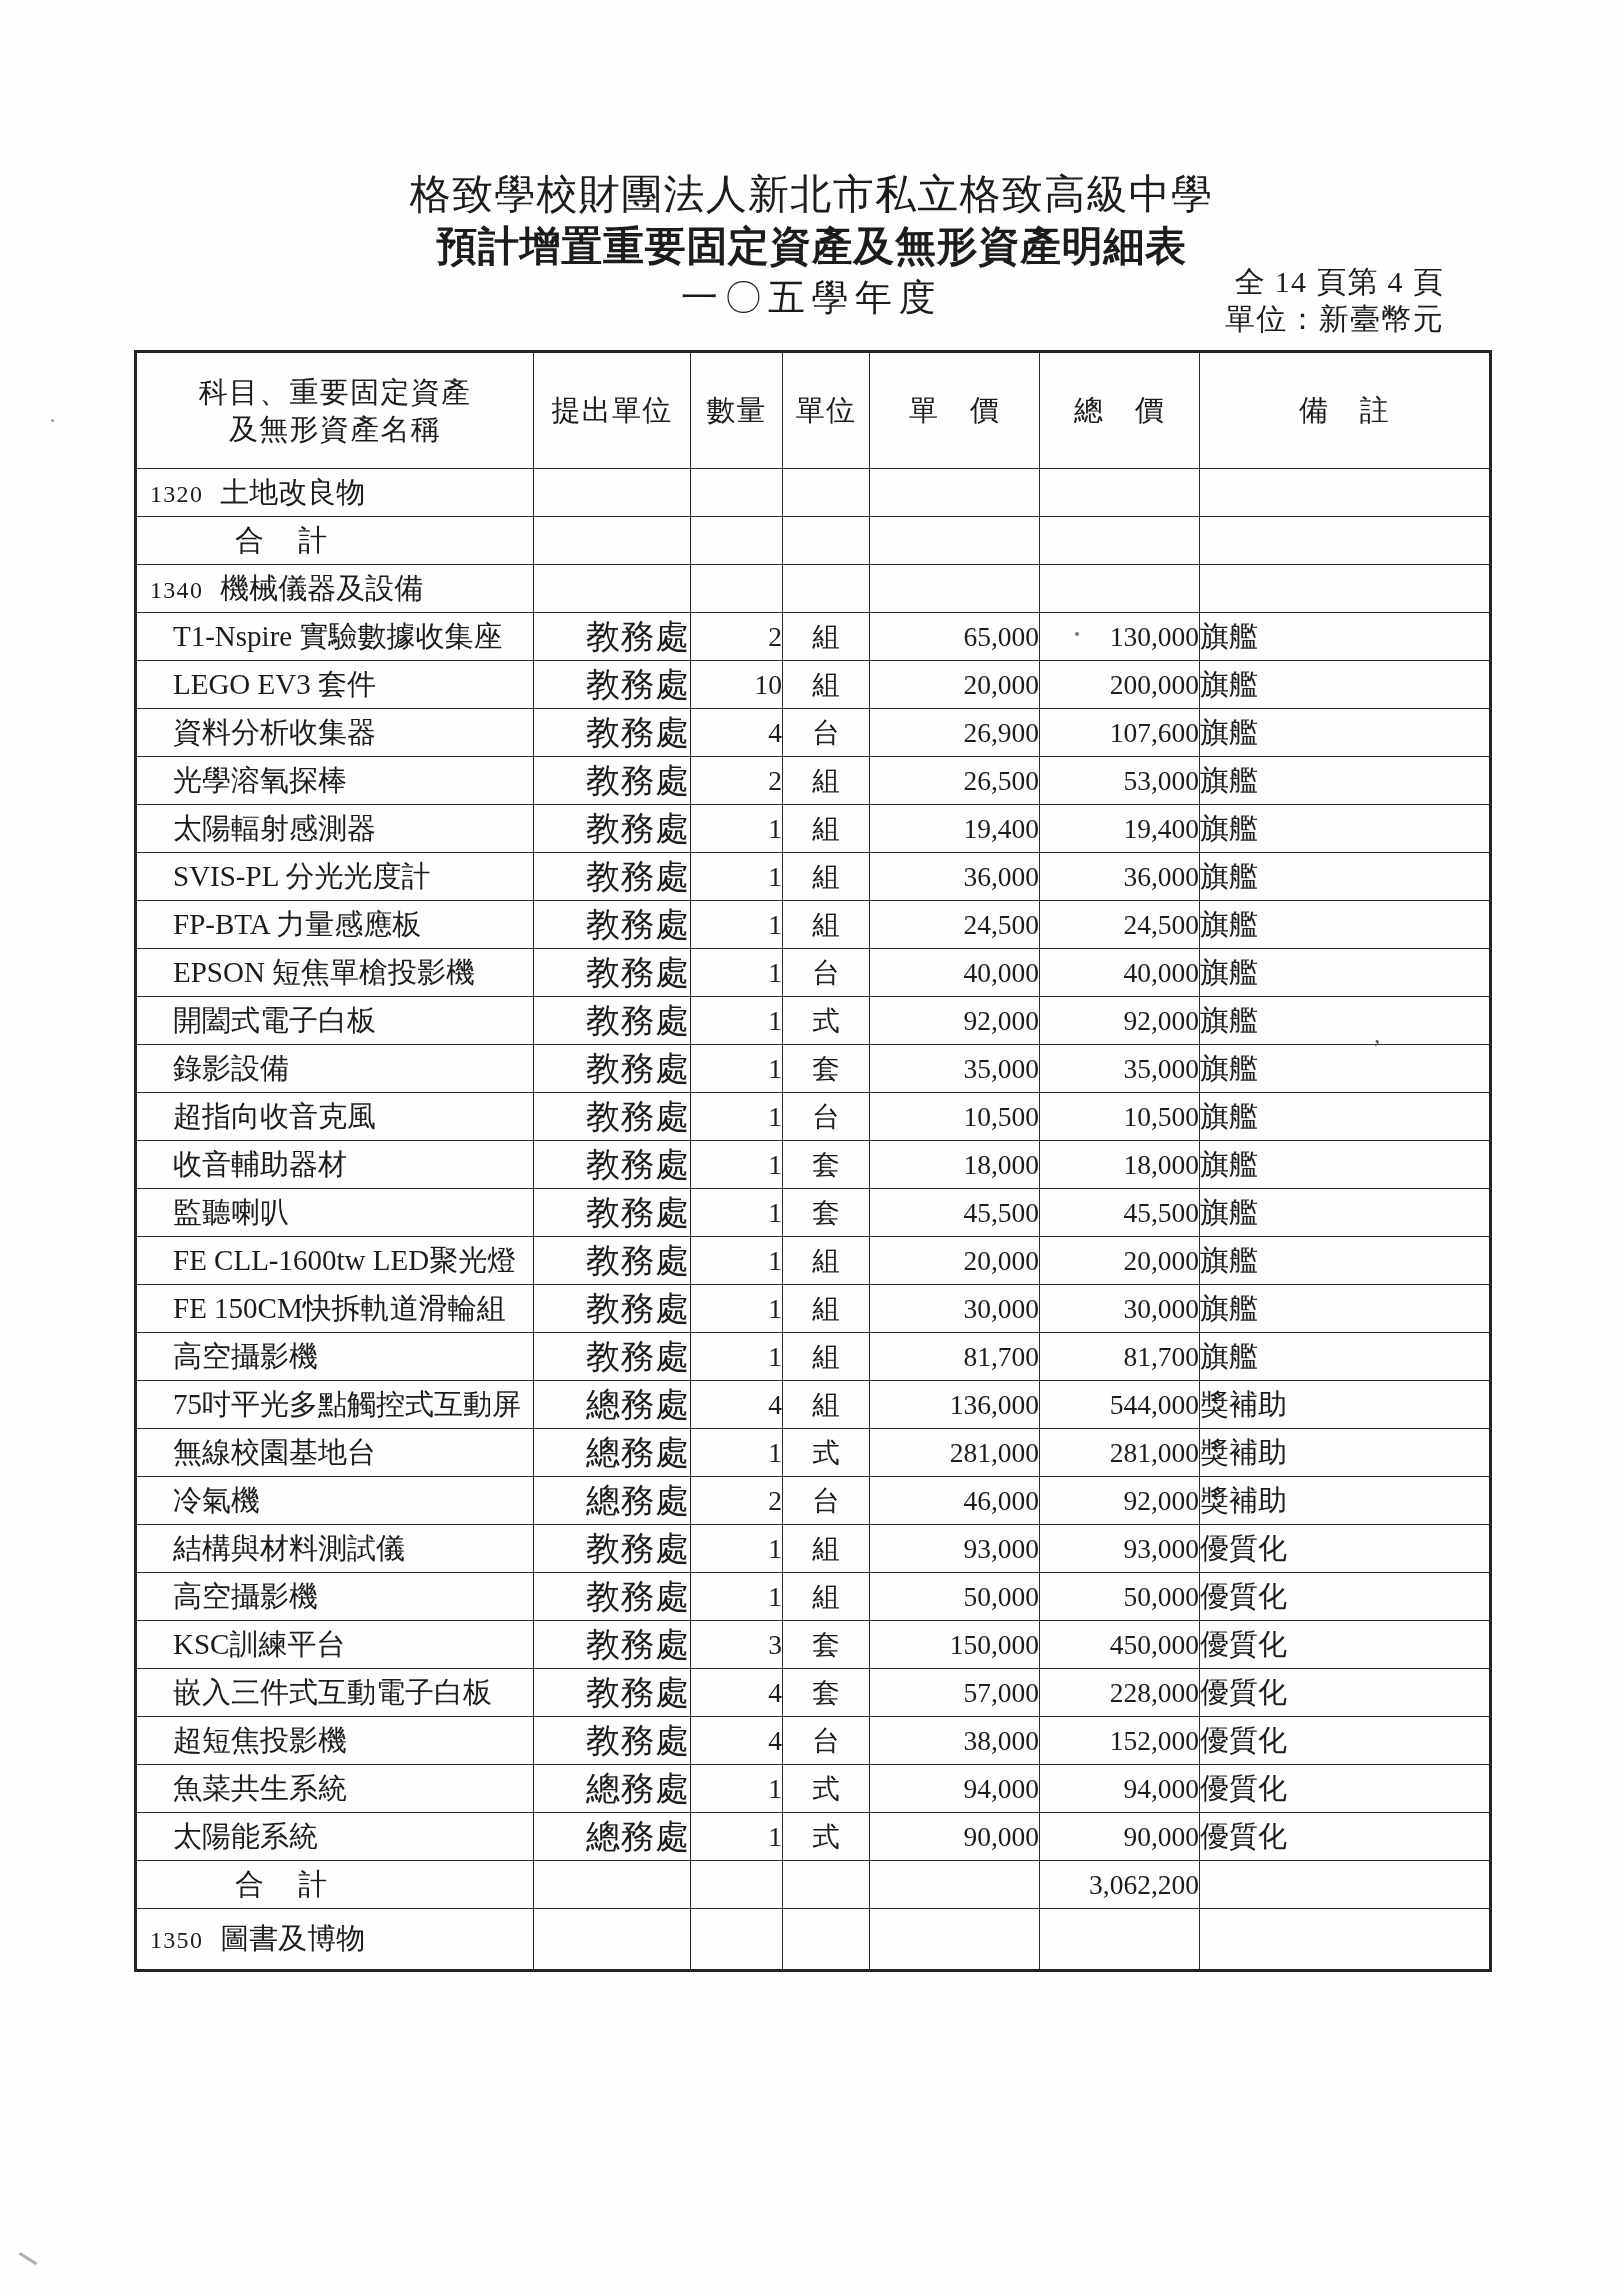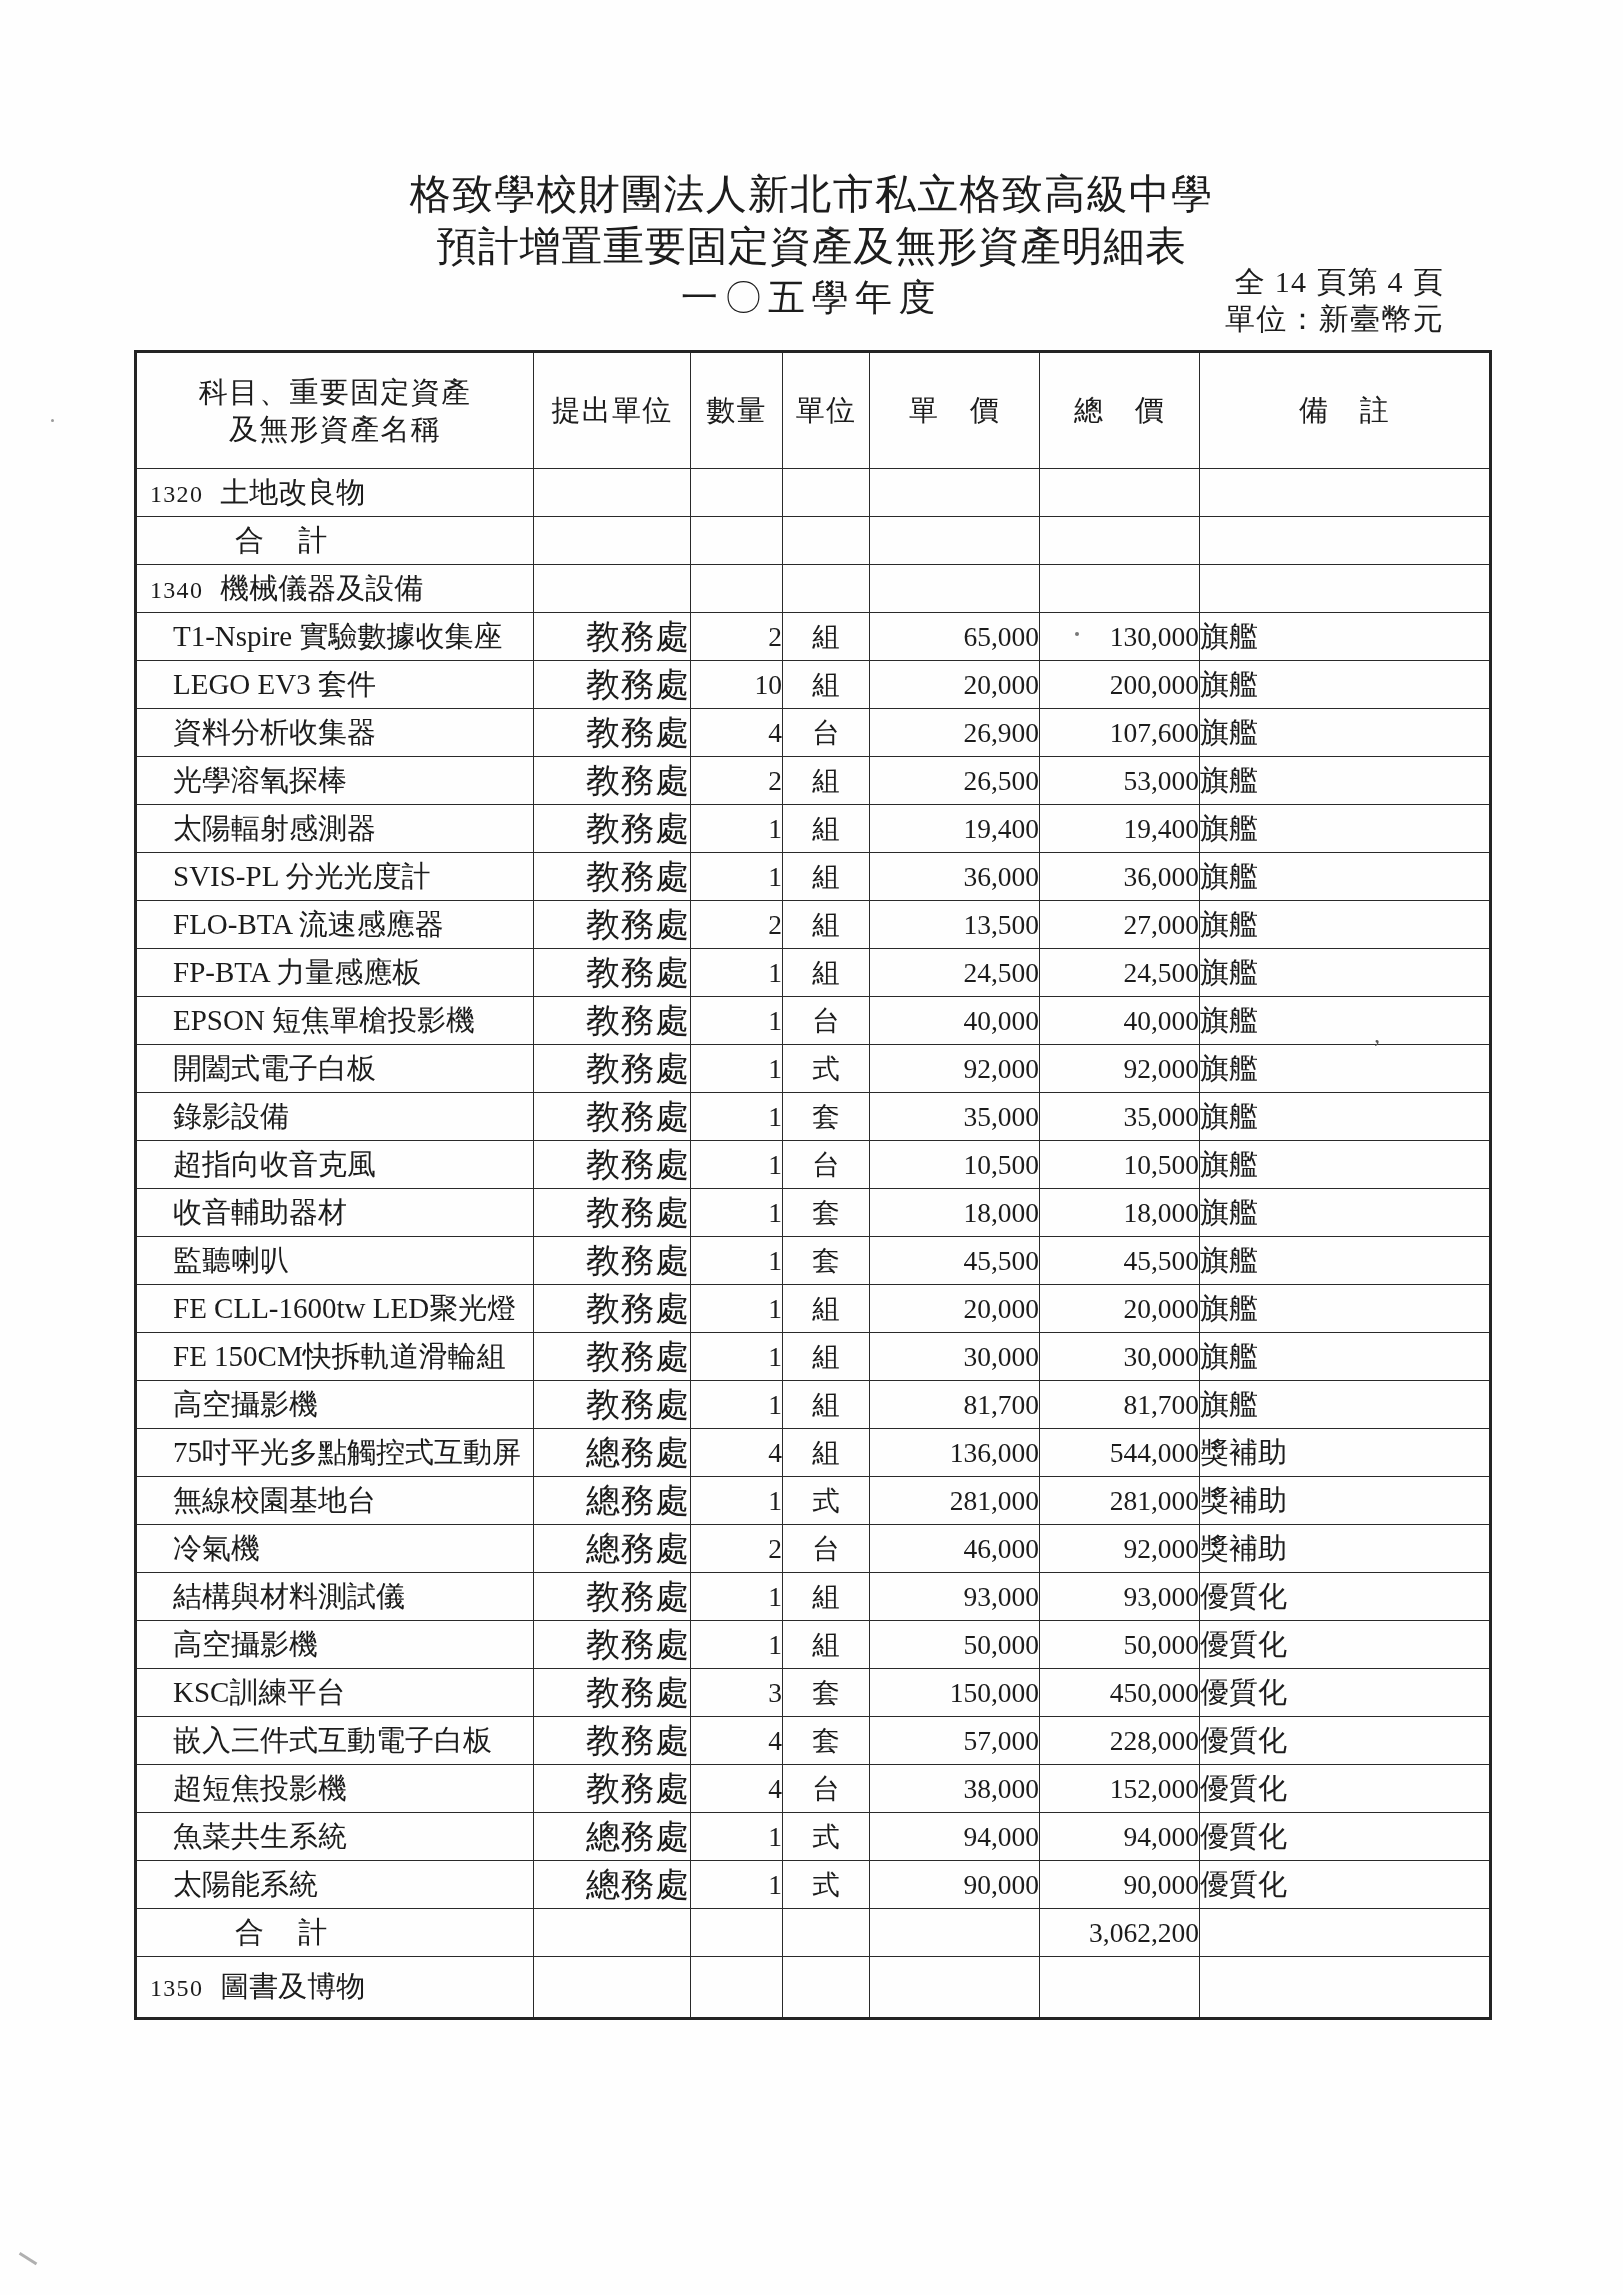--- a/index.html
+++ b/index.html
@@ -13,21 +13,21 @@
   }
   
   .title-block{
     position:absolute;left:0;top:170px;width:1623px;
     text-align:center;
   }
   .org-title{
     font-size:41px;line-height:48px;letter-spacing:1.3px;font-weight:400;
   }
   .doc-title{
-    font-size:41px;line-height:48px;letter-spacing:0.7px;font-weight:400;
+    font-size:41px;line-height:48px;letter-spacing:0.7px;font-weight:700;
     margin-top:3.9px;
   }
   .school-year{
     font-size:37px;line-height:43px;letter-spacing:6.5px;font-weight:400;
     margin-top:6.5px;
   }
   
   .meta-block{
     position:absolute;left:1113px;top:263px;width:331px;
     text-align:right;font-size:30px;line-height:37px;
@@ -196,29 +196,20 @@
         <tr class="item">
           <td class="c-name"><span>SVIS-PL 分光光度計</span></td>
           <td class="c-dept">教務處</td>
           <td class="c-qty">1</td>
           <td class="c-unit">組</td>
           <td class="c-uprice">36,000</td>
           <td class="c-tprice">36,000</td>
           <td class="c-note">旗艦</td>
         </tr>
         <tr class="item">
-          <td class="c-name"><span>FLO-BTA 流速感應器</span></td>
-          <td class="c-dept">教務處</td>
-          <td class="c-qty">2</td>
-          <td class="c-unit">組</td>
-          <td class="c-uprice">13,500</td>
-          <td class="c-tprice">27,000</td>
-          <td class="c-note">旗艦</td>
-        </tr>
-        <tr class="item">
           <td class="c-name"><span>FP-BTA 力量感應板</span></td>
           <td class="c-dept">教務處</td>
           <td class="c-qty">1</td>
           <td class="c-unit">組</td>
           <td class="c-uprice">24,500</td>
           <td class="c-tprice">24,500</td>
           <td class="c-note">旗艦</td>
         </tr>
         <tr class="item">
           <td class="c-name"><span>EPSON 短焦單槍投影機</span></td>

